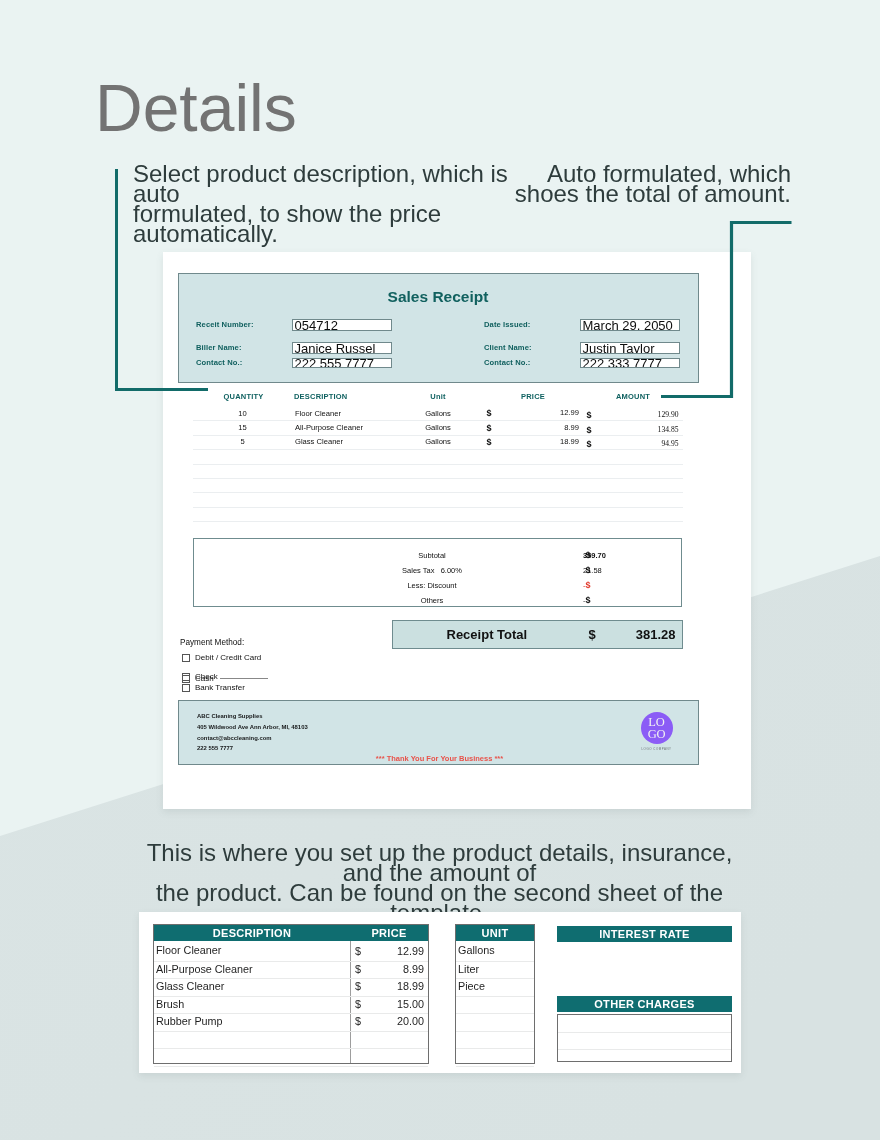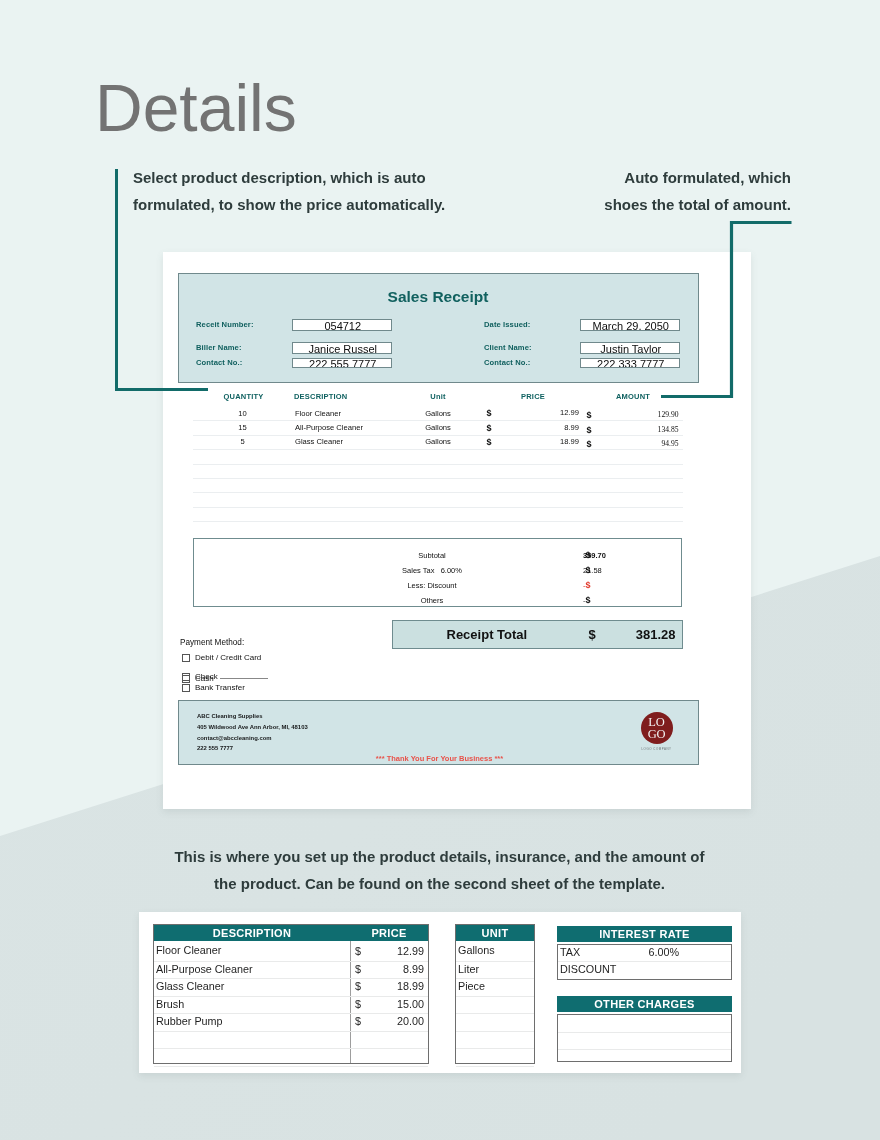--- a/index.html
+++ b/index.html
@@ -2,32 +2,32 @@
 <html><head>
 <meta charset="utf-8">
 <title>Details</title>
 <style>
 html,body{margin:0;padding:0;}
 body{width:880px;height:1140px;background:#eaf3f2;font-family:"Liberation Sans",sans-serif;overflow:hidden;position:relative;-webkit-font-smoothing:antialiased;}
 #bgsvg{position:absolute;left:0;top:0;}
 .title{position:absolute;left:71px;top:72px;font-family:Liberation Sans, sans-serif;font-size:66px;line-height:72px;color:#737373;margin-left:24px;}
 .callout-l{position:absolute;z-index:5;left:115px;top:168.5px;width:90px;height:219.5px;border-left:3.2px solid #126b69;border-bottom:3.2px solid #126b69;}
 .callout-r{position:absolute;z-index:5;left:0;top:0;pointer-events:none;}
-.note{position:absolute;font-size:15px;color:#2e3c3c;line-height:27px;font-weight:bold;}
+.note{position:absolute;font-size:24px;color:#2e3c3c;line-height:20px;}
 .note-l{left:133px;top:164px;width:400px;white-space:pre-line;}
 .note-r{left:500px;top:164px;width:291px;text-align:right;white-space:pre-line;}
 .note-mid{left:127px;top:843px;width:625px;text-align:center;white-space:pre-line;}
 .card1{position:absolute;left:163px;top:252px;width:588px;height:557px;background:#fff;box-shadow:0 3px 7px rgba(90,105,105,.13);}
 .card2{position:absolute;left:139px;top:912px;width:602px;height:161px;background:#fff;box-shadow:0 3px 7px rgba(90,105,105,.13);}
 
 .doc{position:absolute;left:15px;top:21px;width:520px;height:492px;background:#fff;}
 .dochead{position:absolute;left:0;top:0;width:521px;height:110px;background:#d1e4e6;border:1px solid #70898c;box-sizing:border-box;}
 .doctitle{position:absolute;left:0;top:15px;width:520px;text-align:center;font-size:15.5px;font-weight:bold;color:#11615f;}
 .flabel{position:absolute;font-size:7.6px;font-weight:bold;color:#0f5f5e;letter-spacing:.1px;}
-.fbox{position:absolute;background:#fff;border:1px solid #70898c;box-sizing:border-box;font-size:11px;line-height:8px;color:#0d0d0d;padding:2px 0 0 1.5px;overflow:hidden;text-align:center;}
+.fbox{position:absolute;background:#fff;border:1px solid #70898c;box-sizing:border-box;font-size:13px;line-height:8px;color:#0d0d0d;padding:2px 0 0 1.5px;overflow:hidden;}
 
 .ith{position:absolute;top:119px;font-size:7.5px;font-weight:bold;color:#0f6160;letter-spacing:.2px;}
 .irow{position:absolute;left:15px;width:490px;height:14.4px;border-bottom:1px solid #ebeef0;font-size:7.6px;color:#111111;}
 .c-qty{position:absolute;left:12px;width:75px;text-align:center;top:2.6px;}
 .c-desc{position:absolute;left:102px;top:2.6px;}
 .c-unit{position:absolute;left:215px;width:60px;text-align:center;top:2.6px;}
 .c-dol{position:absolute;left:293.5px;top:2.2px;font-weight:bold;font-size:9px;}
 .c-price{position:absolute;left:300px;width:86px;text-align:right;top:2.3px;}
 .c-dol2{position:absolute;left:393.5px;top:4.2px;font-weight:bold;font-size:9px;}
 .c-amt{position:absolute;left:395.5px;width:90px;text-align:right;top:4.3px;font-family:Liberation Serif, serif;}
@@ -43,21 +43,21 @@
 .t-val{position:absolute;left:200px;top:6.5px;width:83px;text-align:right;font-size:13px;font-weight:bold;color:#111;}
 
 .paytitle{position:absolute;left:2px;top:365px;font-size:8.2px;color:#111;}
 .payitem{position:absolute;left:3.5px;font-size:8px;color:#111;}
 .cb{display:inline-block;width:8px;height:8px;border:1px solid #555;margin-right:5.5px;vertical-align:-1.5px;box-sizing:border-box;}
 
 .docfoot{position:absolute;left:0;top:427px;width:521px;height:65px;background:#d1e4e6;border:1px solid #70898c;box-sizing:border-box;}
 .fline{position:absolute;left:18px;font-size:5.9px;color:#17191a;font-weight:bold;}
 .thanks{position:absolute;left:0;top:53px;width:521px;text-align:center;font-size:7.5px;font-weight:bold;color:#e8524a;}
 .logo{position:absolute;left:455px;top:11px;width:45px;text-align:center;}
-.logocirc{width:32px;height:32px;border-radius:50%;background:#7f1d1d;margin:0 auto;position:relative;}
+.logocirc{width:32px;height:32px;border-radius:50%;background:#8b5cf6;margin:0 auto;position:relative;}
 .logotxt{position:absolute;left:0;top:3.5px;width:32px;text-align:center;font-family:"Liberation Serif",serif;color:#f2f2f2;font-size:12.5px;line-height:12.5px;letter-spacing:-0.2px;}
 .logosub{font-size:2.9px;letter-spacing:.55px;color:#6a7374;margin-top:2.5px;white-space:nowrap;}
 
 .bt{position:absolute;border:1px solid #6e6e6e;box-sizing:border-box;background:#fff;}
 .bth{background:#0f6d70;color:#fff;font-size:11px;font-weight:bold;text-align:center;letter-spacing:.3px;height:16px;line-height:16px;}
 .btr{height:16.6px;font-size:10.8px;color:#1f1f1f;border-bottom:1px solid #e9eaea;position:relative;}
 .btc1{position:absolute;left:2px;top:1px;}
 .btc2{position:absolute;left:0;top:1px;}
 .btc3{position:absolute;right:4px;top:1px;text-align:right;}
 .vline{position:absolute;top:16px;bottom:0;width:1px;background:#9d9d9d;}
@@ -249,30 +249,20 @@
     <div class="btr">
         <span class="btc1">Piece</span>
       </div>
     <div class="btr"></div>
     <div class="btr"></div>
     <div class="btr"></div>
     <div class="btr"></div>
   </div>
 
   <div class="bth" style="position:absolute;left:418px;top:14px;width:175px;">INTEREST RATE</div>
-  <div class="bt" style="left:418px;top:31.5px;width:175px;height:36px;">
-    <div class="btr">
-        <span class="btc1">TAX</span>
-        <span class="btc3" style="right:52px;">6.00%</span>
-      </div>
-    <div class="btr" style="border-bottom:none;">
-        <span class="btc1">DISCOUNT</span>
-        <span class="btc3" style="right:52px;"></span>
-      </div>
-  </div>
 
   <div class="bth" style="position:absolute;left:418px;top:84px;width:175px;">OTHER CHARGES</div>
   <div class="bt" style="left:418px;top:102px;width:175px;height:48px;">
     <div class="btr"></div>
     <div class="btr"></div>
     <div class="btr" style="border-bottom:none;"></div>
   </div>
 </div>
 
 </body></html>

